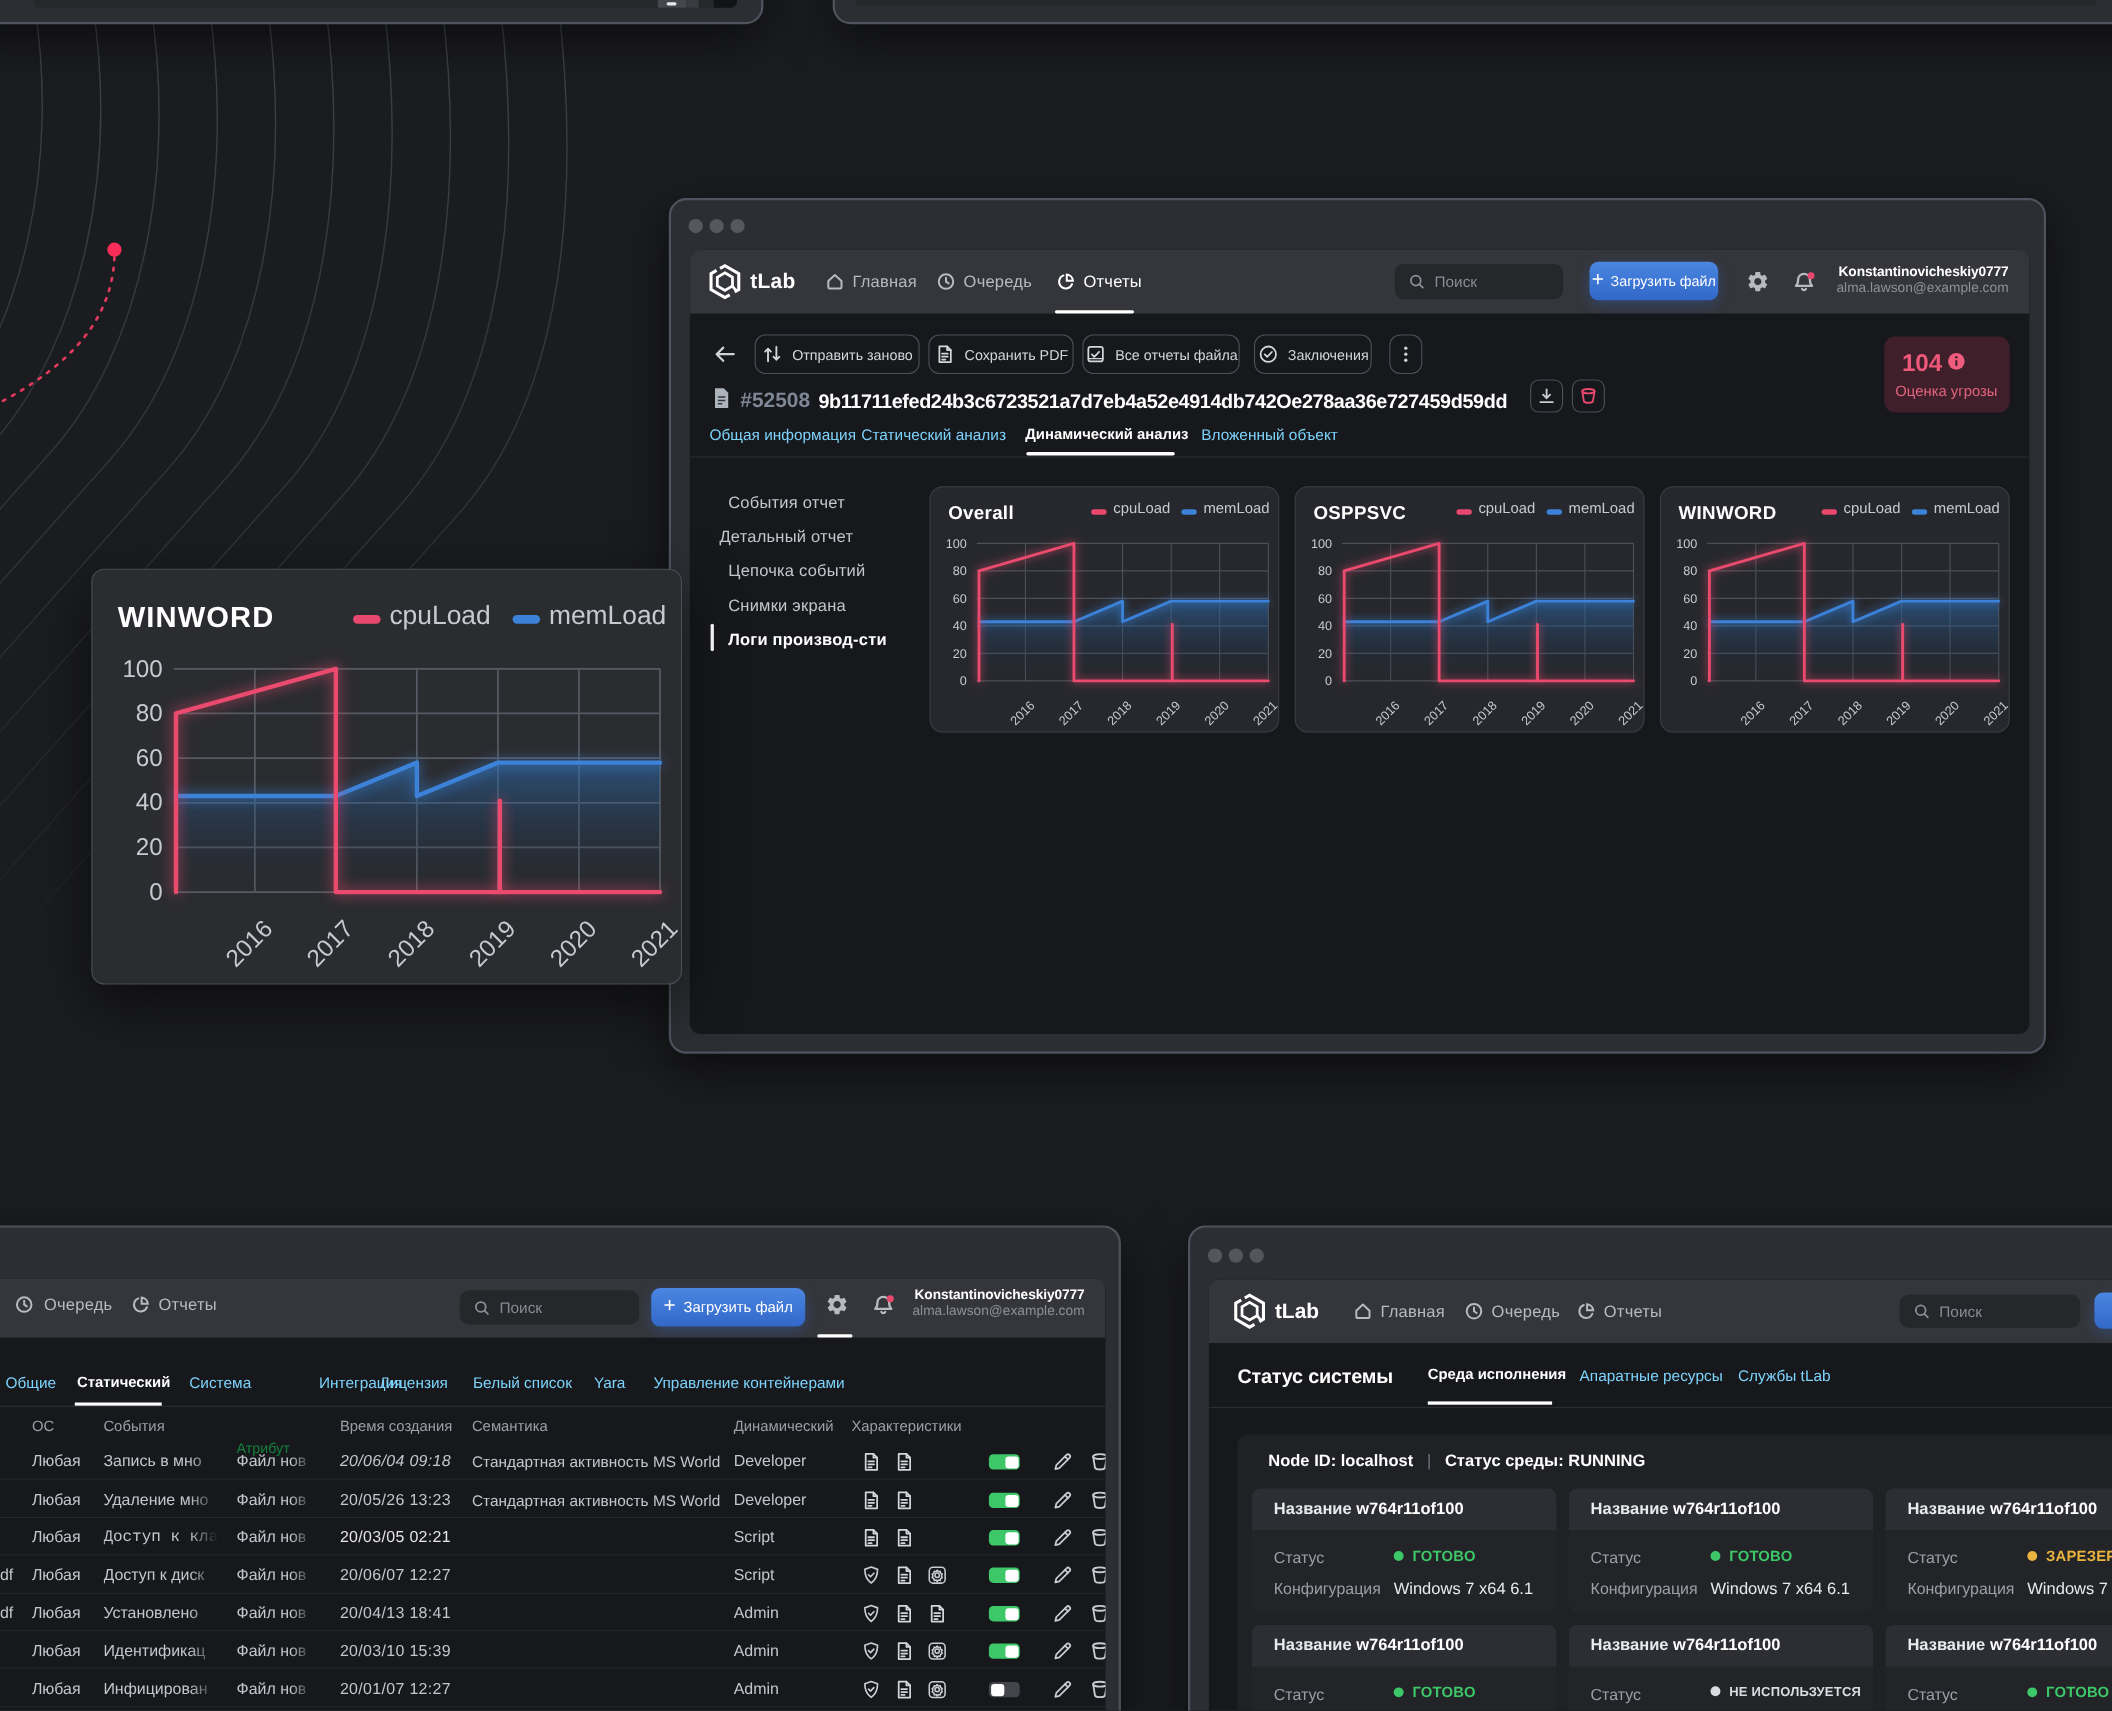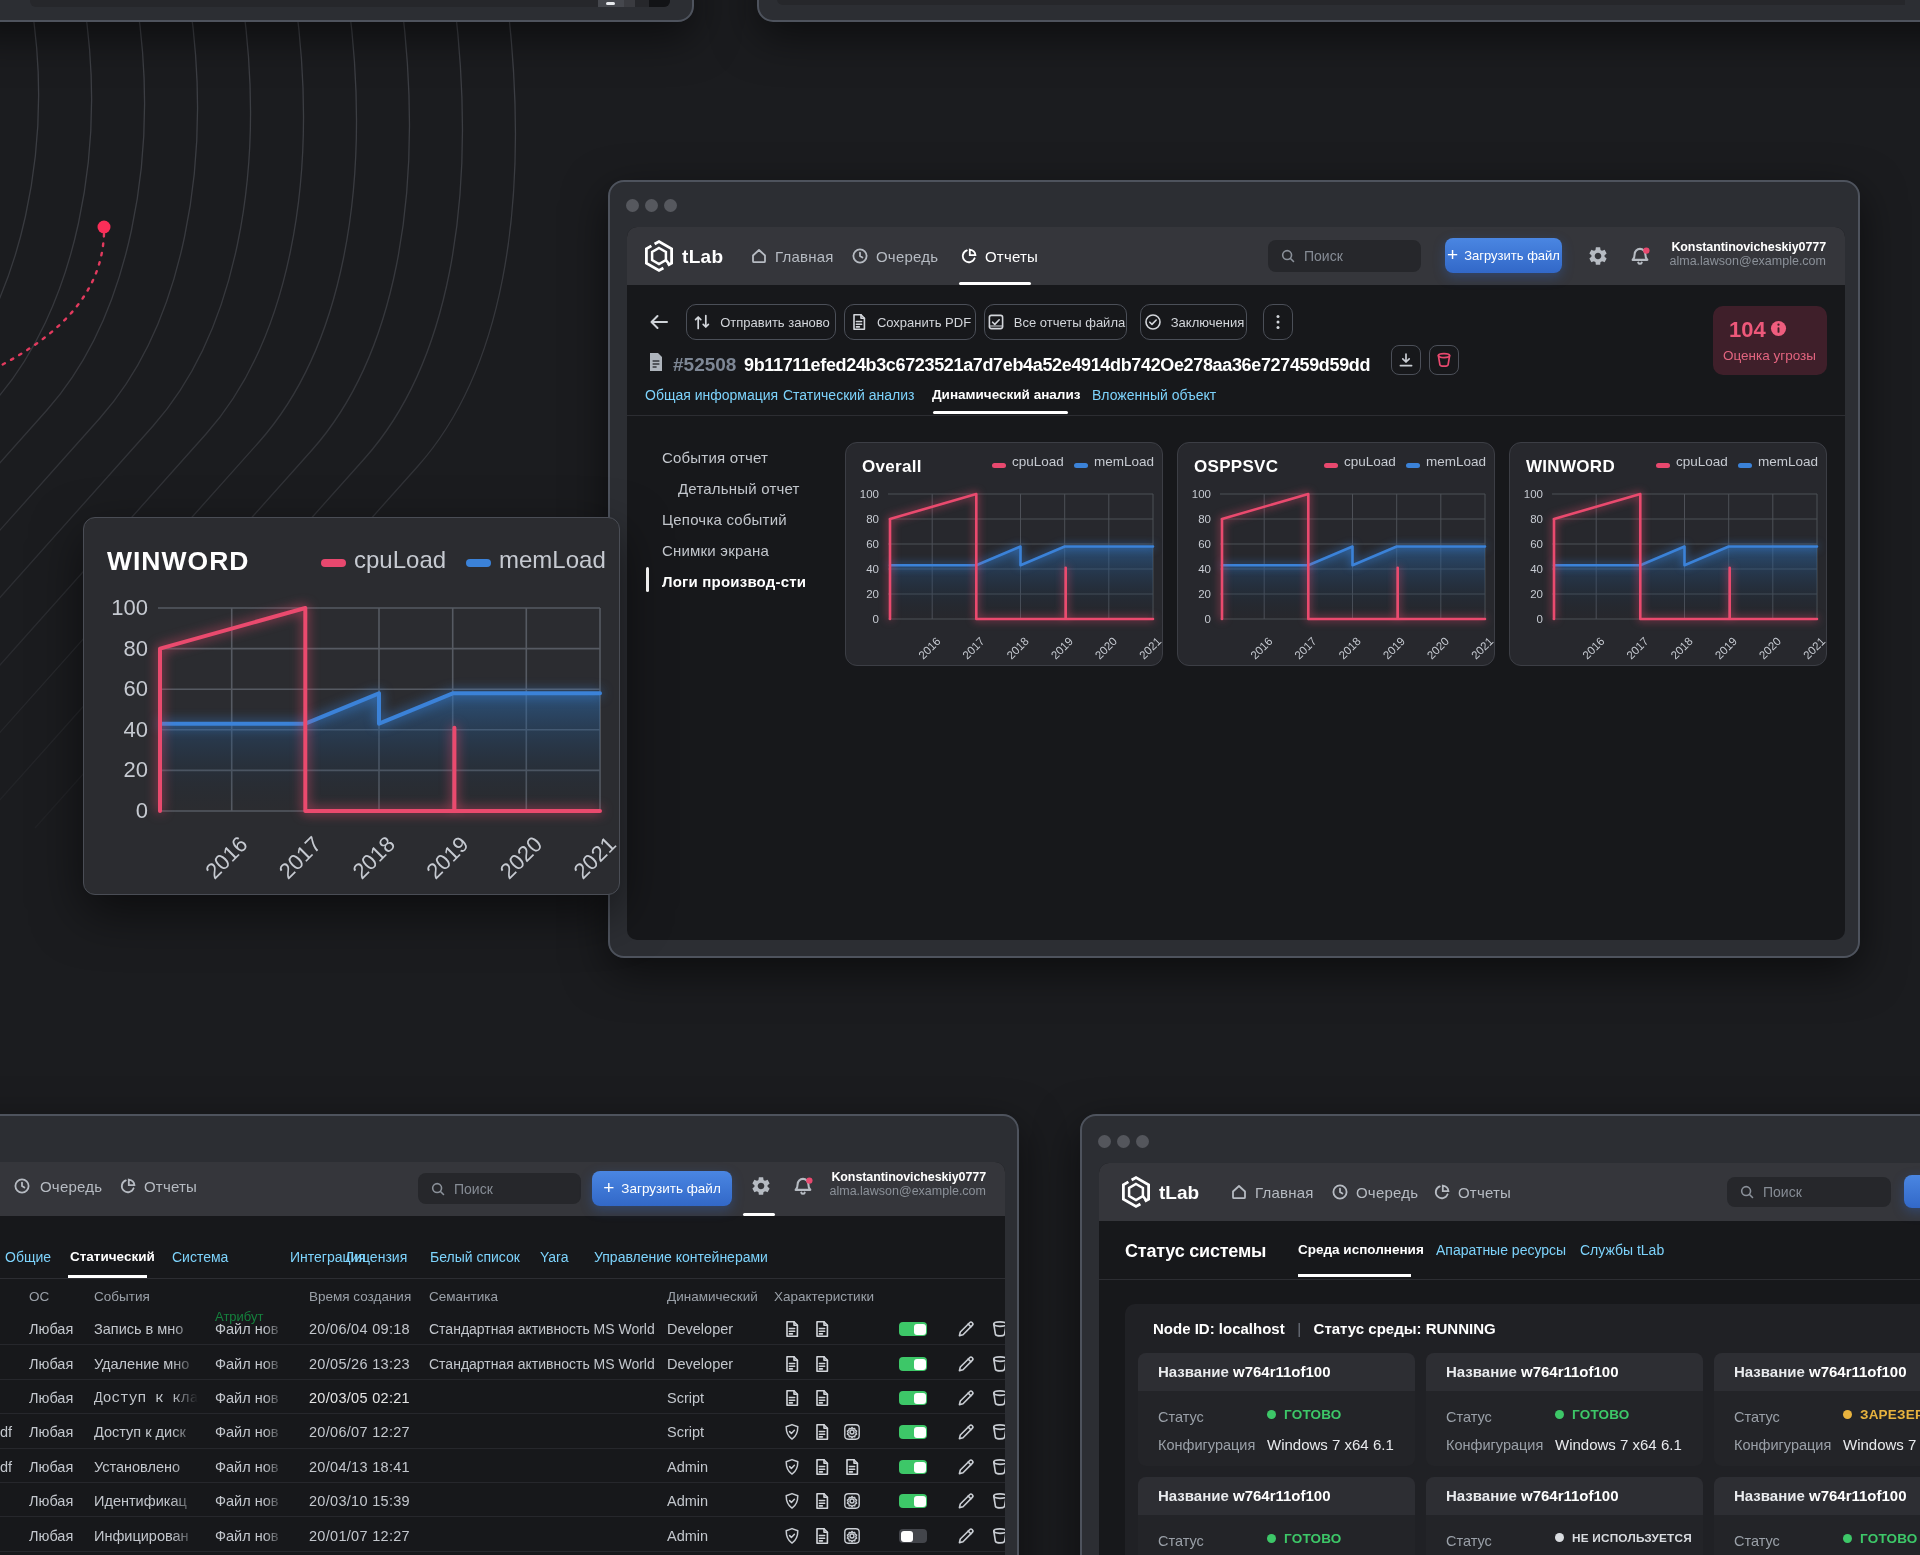--- a/index.html
+++ b/index.html
@@ -128,21 +128,21 @@
             <div class="abs" style="left:140px;top:62px;color:#9aa0a8;font-size:13.5px;">События</div>
             <div class="abs" style="left:261px;top:62px;color:#15803d;font-size:13px;margin-top:20px;">Атрибут</div>
             <div class="abs" style="left:355px;top:62px;color:#9aa0a8;font-size:13.5px;">Время создания</div>
             <div class="abs" style="left:475px;top:62px;color:#9aa0a8;font-size:13.5px;">Семантика</div>
             <div class="abs" style="left:713px;top:62px;color:#9aa0a8;font-size:13.5px;">Динамический</div>
             <div class="abs" style="left:820px;top:62px;color:#9aa0a8;font-size:13.5px;">Характеристики</div>
             <div class="abs" style="left:0;top:117px;width:1051px;height:1px;background:#26272c;"></div>
             <div class="abs" style="left:75px;top:94px;color:#c3c7cd;font-size:14.5px;">Любая</div>
             <div class="abs" style="left:140px;top:94px;width:104px;overflow:hidden;color:#c3c7cd;font-size:14.5px;white-space:nowrap;-webkit-mask-image:linear-gradient(90deg,#000 75%,transparent);">Запись в мно</div>
             <div class="abs" style="left:261px;top:94px;width:70px;overflow:hidden;color:#c3c7cd;font-size:14.5px;white-space:nowrap;-webkit-mask-image:linear-gradient(90deg,#000 70%,transparent);">Файл нов</div>
-            <div class="abs" style="left:355px;top:94px;color:#c3c7cd;font-size:14.5px;letter-spacing:.3px;">20/06/04 09:18</div>
+            <div class="abs" style="left:355px;top:94px;color:#c3c7cd;font-size:14.5px;letter-spacing:.3px;font-style:italic;">20/06/04 09:18</div>
             <div class="abs" style="left:475px;top:94px;color:#c3c7cd;font-size:14px;">Стандартная активность MS World</div>
             <div class="abs" style="left:713px;top:94px;color:#c3c7cd;font-size:14.5px;">Developer</div>
             <div class="abs" style="left:828px;top:92px;">
               <svg width="20" height="20" viewBox="0 0 20 20" style="" fill="none">
                 <g transform="scale(1.0)" stroke="#d3d6db" stroke-width="1.6" fill="none" stroke-linejoin="round" stroke-linecap="round">
 <path d="M5 2.8 h7 l3.4 3.4 V17.2 H5 Z"></path>
                   <path d="M12 2.8 V6.2 h3.4"></path>
                   <path d="M7.4 9.5 h5.2 M7.4 12.2 h5.2 M7.4 14.9 h3"></path>
                 </g>
               </svg>
@@ -771,21 +771,21 @@
             </div>
   <div style="position:absolute;left:10px;top:42px;color:#e2647f;font-size:13.5px;white-space:nowrap;">Оценка угрозы</div>
 </div>
 <div class="tab" style="left:18px;top:160px;">Общая информация</div>
 <div class="tab" style="left:156px;top:160px;">Статический анализ</div>
 <div class="tab active" style="left:305px;top:160px;">Динамический анализ</div>
 <div class="tab" style="left:465px;top:160px;">Вложенный объект</div>
 <div class="abs" style="left:306px;top:184px;width:135px;height:2.5px;background:#fff;border-radius:2px;"></div>
 <div class="abs" style="left:0;top:188px;width:1218px;height:1px;background:#2c2d32;"></div>
 <div class="abs navtxt" style="left:35px;top:222px;color:#c3c7cd;">События отчет</div>
-<div class="abs navtxt" style="left:51px;top:253px;color:#c3c7cd;">Детальный отчет</div>
+<div class="abs navtxt" style="left:27px;top:253px;color:#c3c7cd;">Детальный отчет</div>
 <div class="abs navtxt" style="left:35px;top:284px;color:#c3c7cd;">Цепочка событий</div>
 <div class="abs navtxt" style="left:35px;top:315px;color:#c3c7cd;">Снимки экрана</div>
 <div class="abs navtxt" style="left:35px;top:346px;color:#fff;font-weight:600;">Логи производ-сти</div>
 <div class="abs" style="left:19px;top:340px;width:3px;height:25px;background:#fff;border-radius:2px;"></div>
 <div class="abs" style="left:218px;top:215px;">
             <div class="card" style="width:318px;height:224px;">
  <div style="position:absolute;left:16px;top:14px;color:#fff;font-size:17px;font-weight:600;letter-spacing:.3px;">Overall</div>
  <div style="position:absolute;left:146px;top:20px;width:14px;height:5px;border-radius:2.5px;background:#e8486e;"></div>
  <div style="position:absolute;left:166px;top:11px;color:#c6cad1;font-size:13.5px;">cpuLoad</div>
  <div style="position:absolute;left:228px;top:20px;width:14px;height:5px;border-radius:2.5px;background:#3b82d8;"></div>

